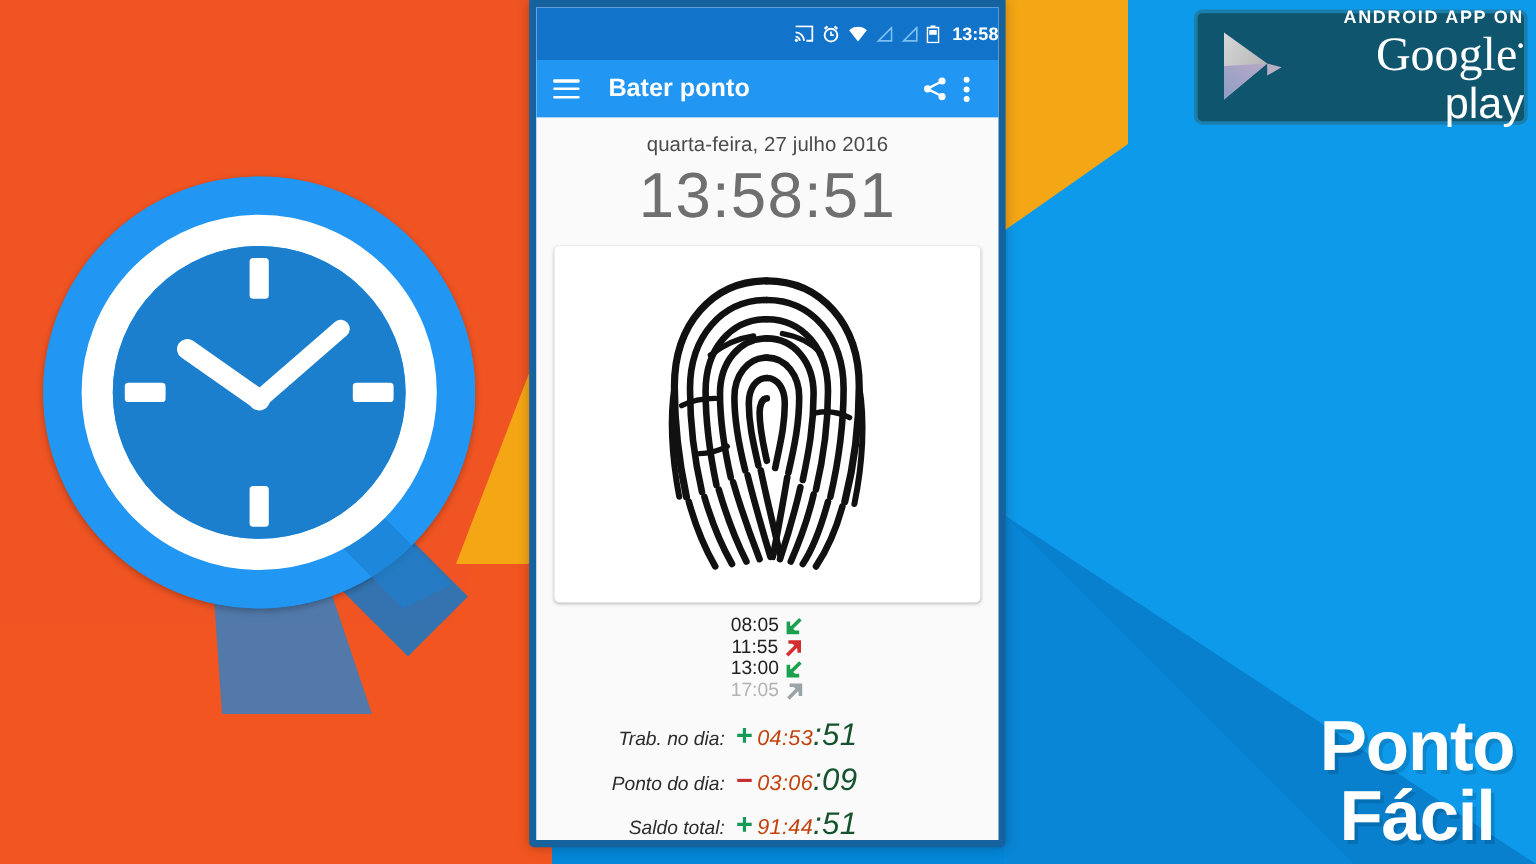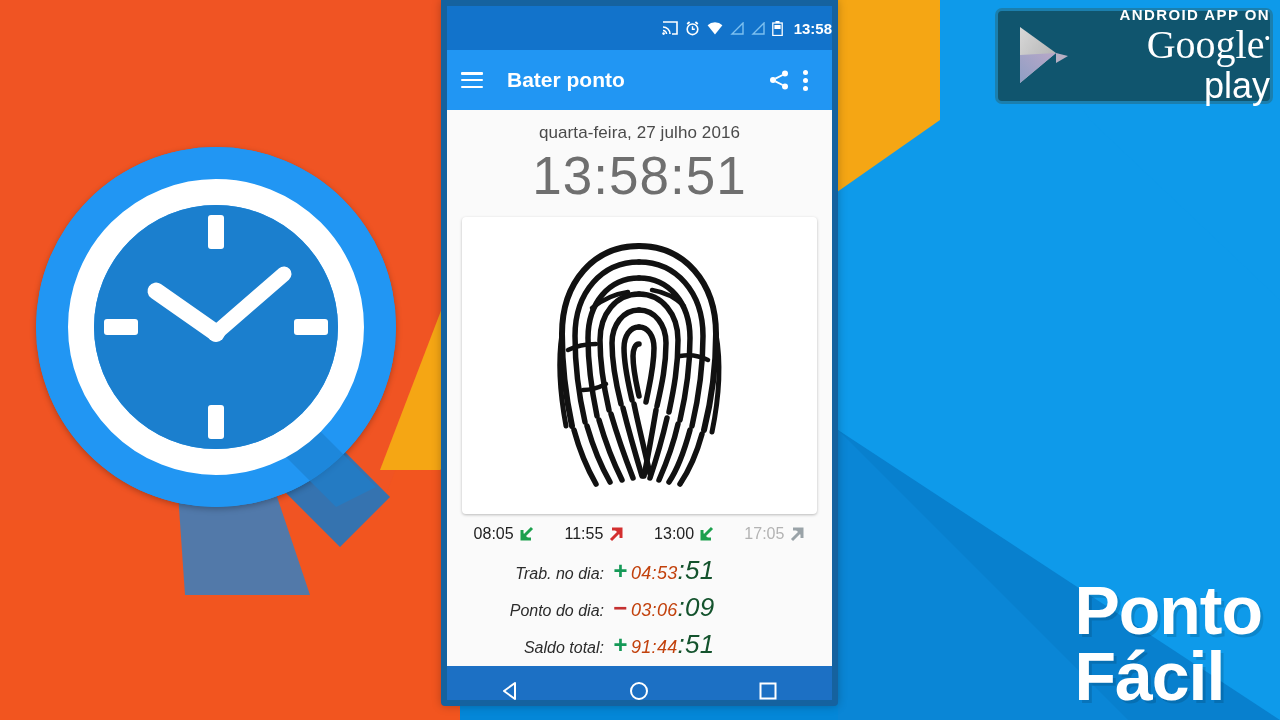--- a/index.html
+++ b/index.html
@@ -78,22 +78,22 @@
   .play-small {
     font-size:15px; letter-spacing:1.4px; font-weight:bold;
     margin-bottom:3px; margin-left:3px;
   }
   .play-big { font-family:"Liberation Serif", serif; font-size:40px; letter-spacing:0px; }
   .play-big .plain { font-family:"Liberation Sans", sans-serif; font-size:36px; font-weight:400; }
 
   
   .wordmark {
     position:absolute; right:18px; bottom:10px;
-    color:#fff; font-weight:bold; font-size:68px; line-height:0.98;
-    text-align:left; letter-spacing:-1px;
+    color:#fff; font-weight:bold; font-size:59px; line-height:0.98;
+    text-align:center; letter-spacing:-1px;
     text-shadow:3px 3px 0 rgba(0,0,0,0.13);
   }
 
   
   .phone {
     position:absolute; left:441px; top:0; width:397px; height:706px;
     background:#15629F; border-radius:0 0 4px 4px;
     padding:6px; box-shadow:0 0 10px rgba(0,0,0,0.25);
   }
   .screen {
@@ -104,21 +104,21 @@
   
   .statusbar {
     height:44px; background:#1273CB; flex:none;
     display:flex; align-items:center; justify-content:flex-end;
     gap:7px;
   }
   .sb-time { color:#fff; font-size:15px; font-weight:bold; margin-left:4px; }
 
   
   .toolbar {
-    height:60px; background:#2196F3; flex:none;
+    height:48px; background:#2196F3; flex:none;
     display:flex; align-items:center; padding:0 14px;
   }
   .hamburger { width:22px; height:16px; flex:none; display:flex;
     flex-direction:column; justify-content:space-between; cursor:pointer; }
   .hamburger i { display:block; height:2.5px; background:#fff; border-radius:1px; }
   .toolbar-title {
     color:#fff; font-size:21px; font-weight:bold; margin-left:24px; flex:1;
   }
   .tb-icon { width:26px; flex:none; display:flex; align-items:center;
     justify-content:center; cursor:pointer; }
@@ -139,21 +139,21 @@
   .fp-card {
     margin:11px 15px 0 15px; background:#fff; border-radius:4px;
     box-shadow:0 1px 3px rgba(0,0,0,0.26); height:297px;
     display:flex; align-items:center; justify-content:center;
     cursor:pointer; overflow:hidden;
   }
 
   
   .punch-row {
     display:flex; align-items:center; margin:11px 12px 0 12px;
-    font-size:16px; color:#212121;
+    font-size:16px; color:#212121;flex-direction:column;
   }
   .punch { flex:1; display:flex; align-items:center; justify-content:center; gap:5px; }
   .punch.pending { color:#b3b3b3; }
   .arrow { width:16px; height:16px; flex:none; }
 
   
   .summary { margin:6px 0 0 0; padding:0 18px 6px 18px;font-style:italic; }
   .sum-row {
     display:flex; align-items:baseline; justify-content:flex-start;
     margin-top:6px;

